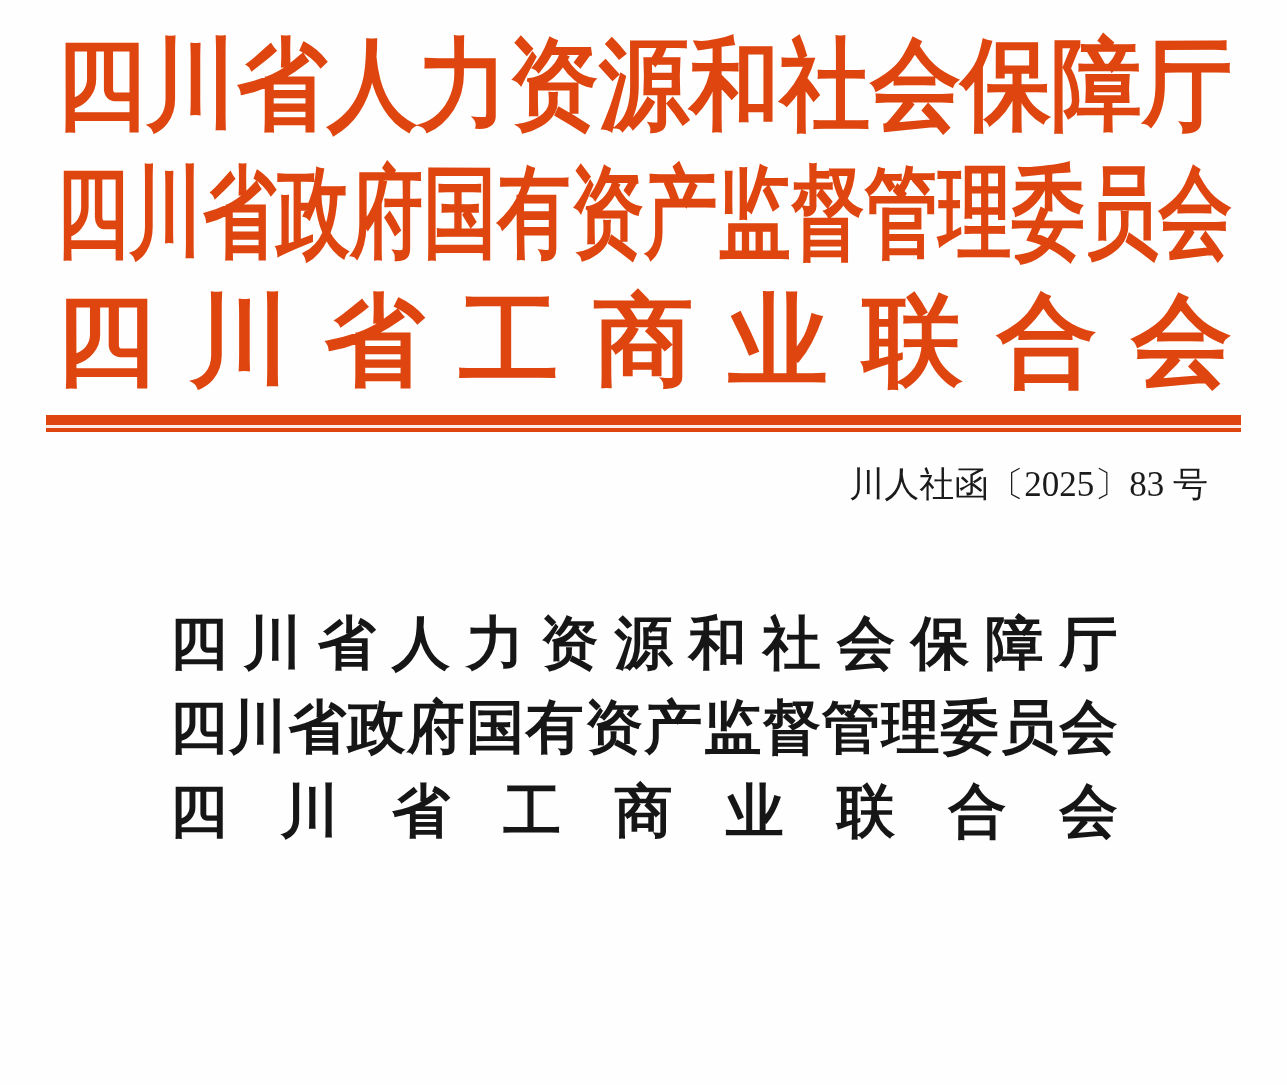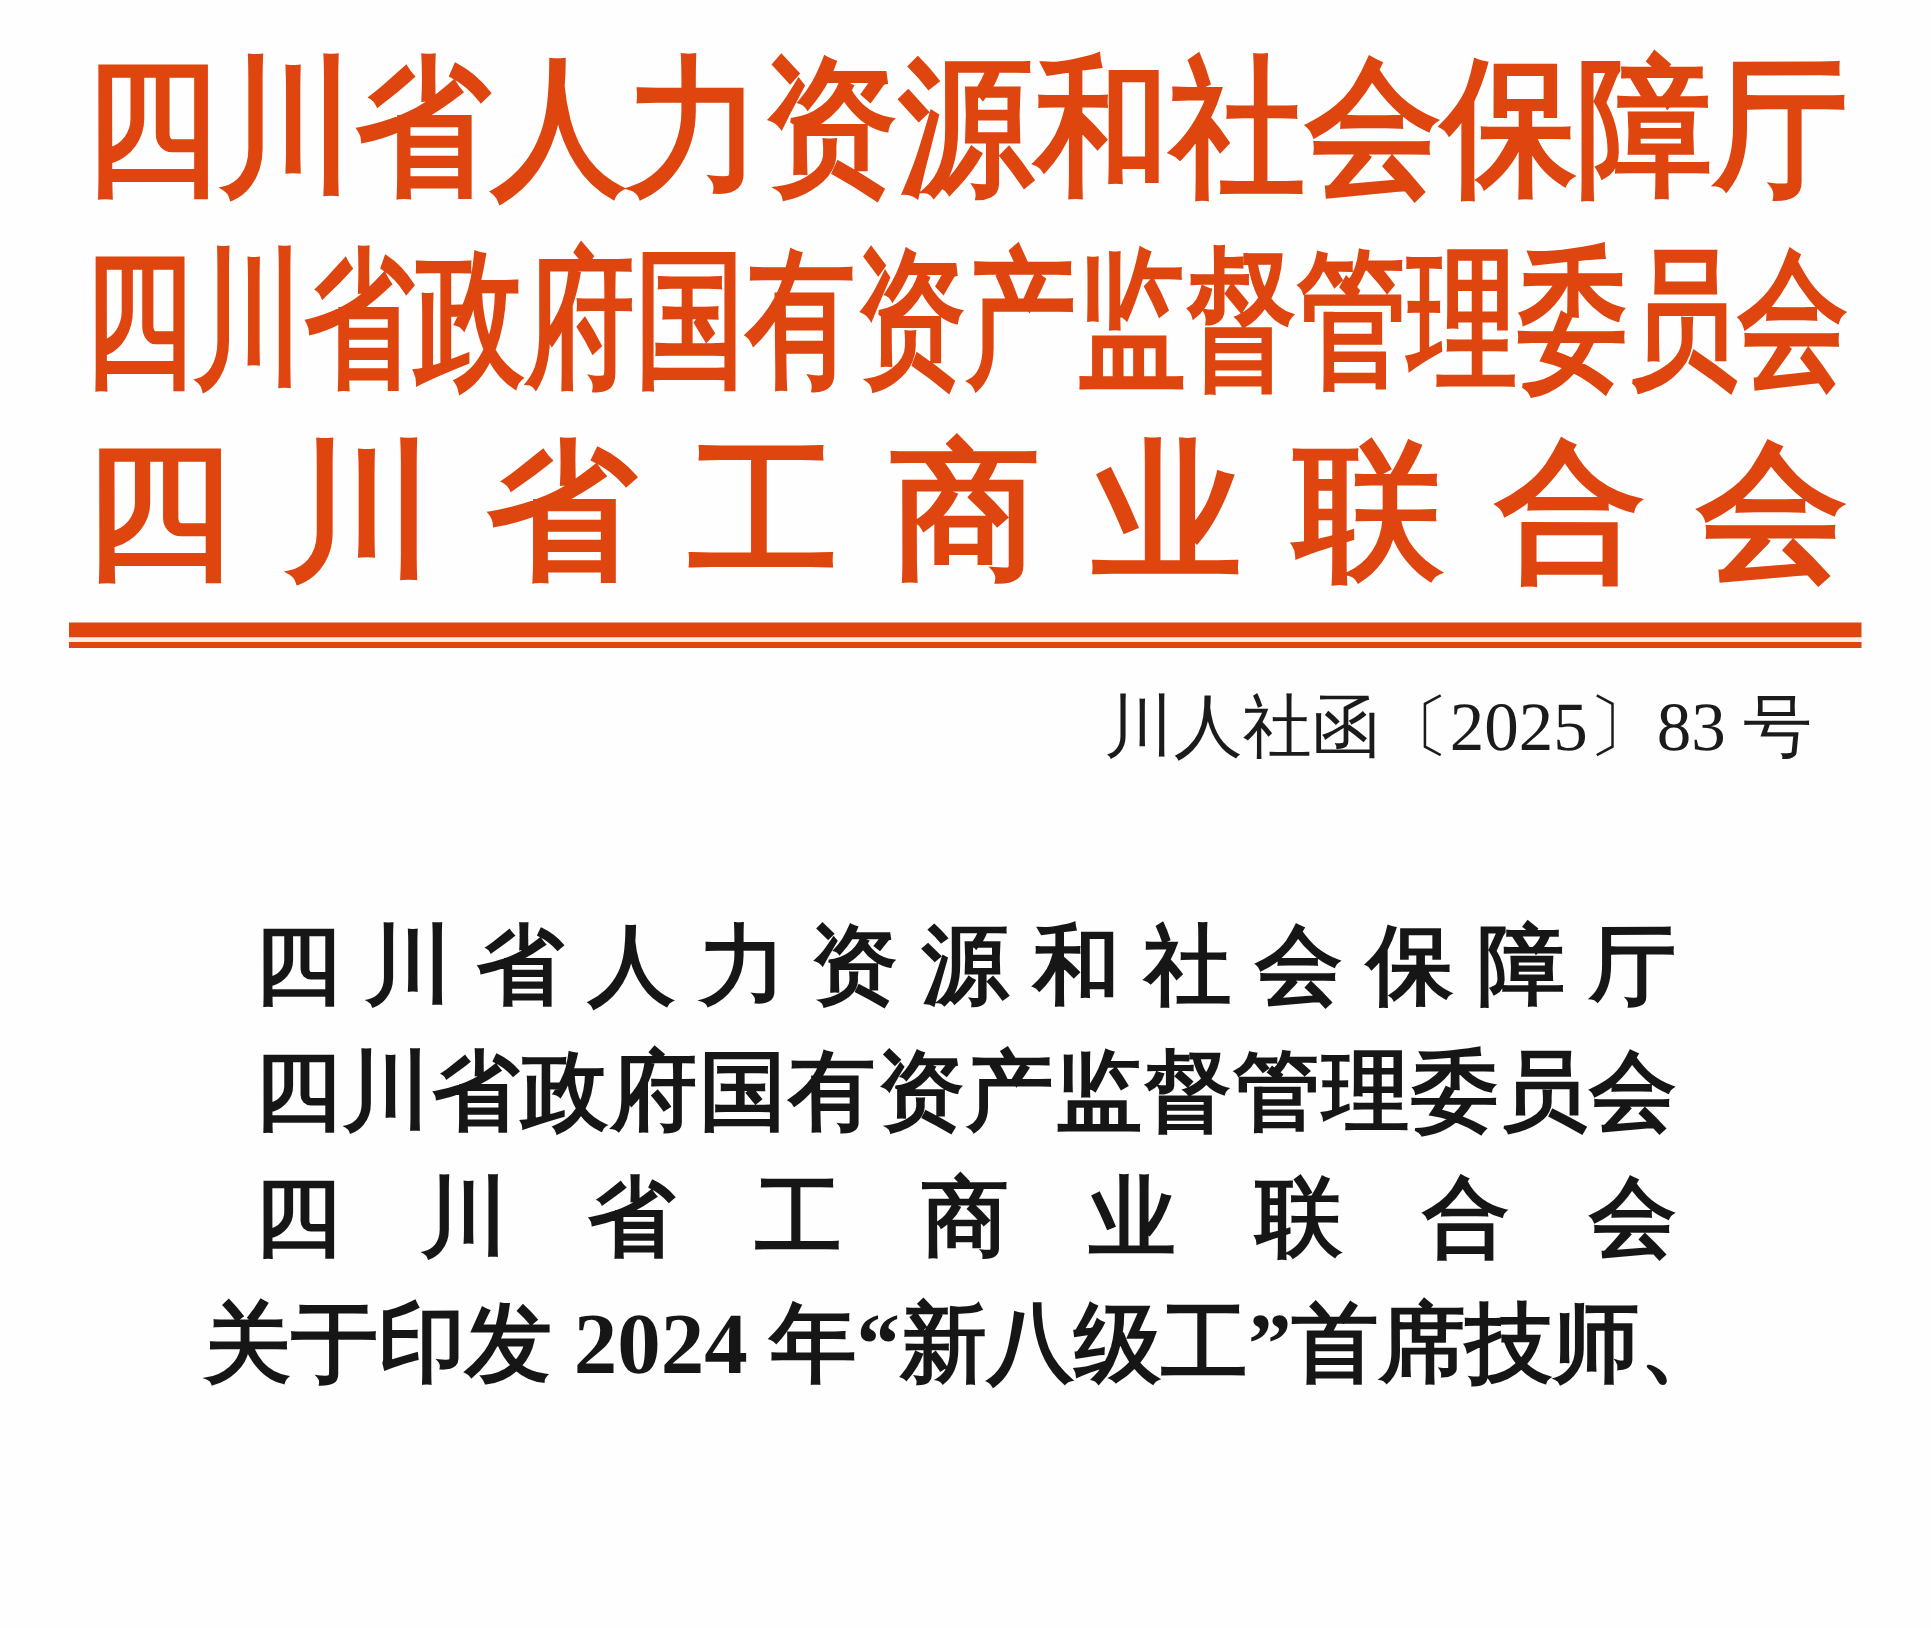--- a/index.html
+++ b/index.html
@@ -50,21 +50,21 @@
   }
   .red-rule .thick { height: 10px; background: #df450f; }
   .red-rule .gap   { height: 3px;  background: #fcece4; }
   .red-rule .thin  { height: 4px;  background: #df450f; }
 
   
   .doc-number {
     margin-top: 22px;
     height: 62px;
     line-height: 62px;
-    font-size: 46px;
+    font-size: 35px;
     text-align: right;
     padding-right: 79px;
     color: #1b1b1b;
     white-space: nowrap;
   }
 
   
   .title-block {
     margin-top: 86px;
   }
@@ -182,16 +182,15 @@
         <span>四</span>
         <span>川</span>
         <span>省</span>
         <span>工</span>
         <span>商</span>
         <span>业</span>
         <span>联</span>
         <span>合</span>
         <span>会</span>
       </div>
-    <div class="title-line centered">关于印发 2024 年“新八级工”首席技师、</div>
   </main>
 
 </div>
 
 </body></html>

